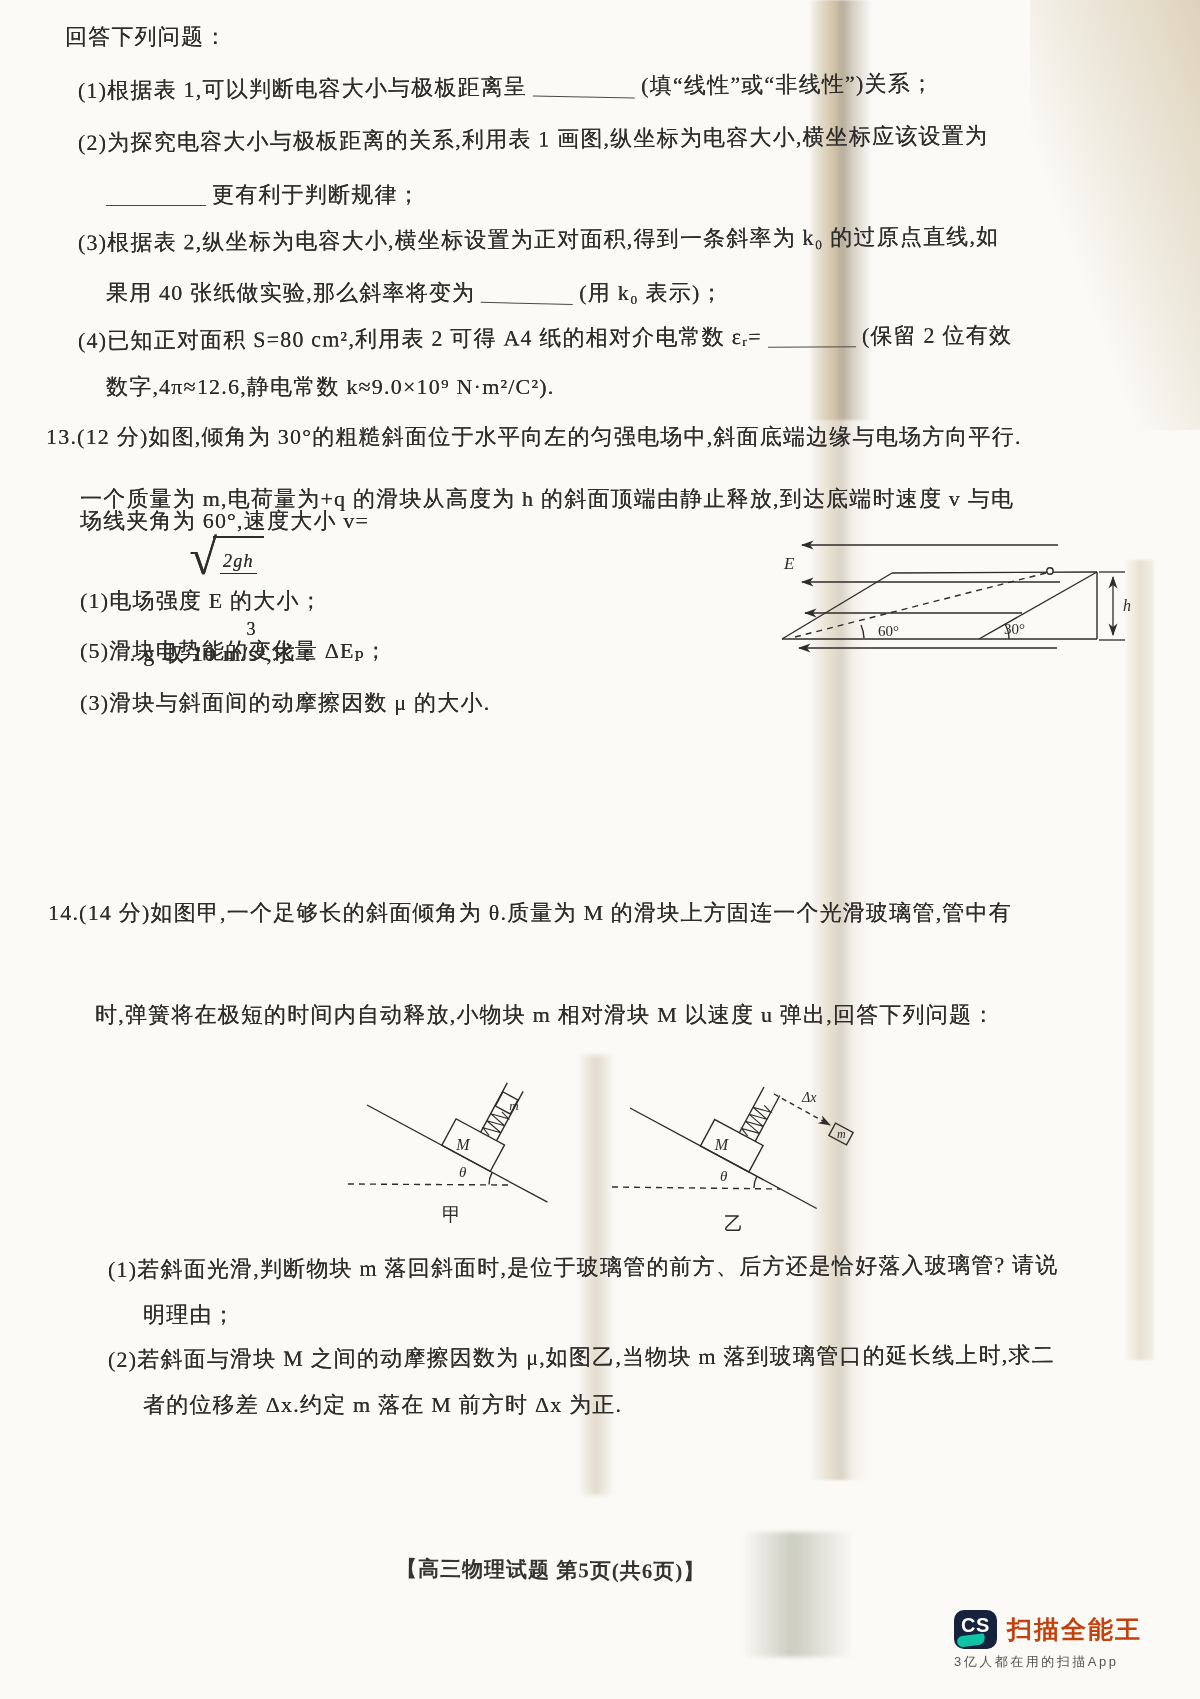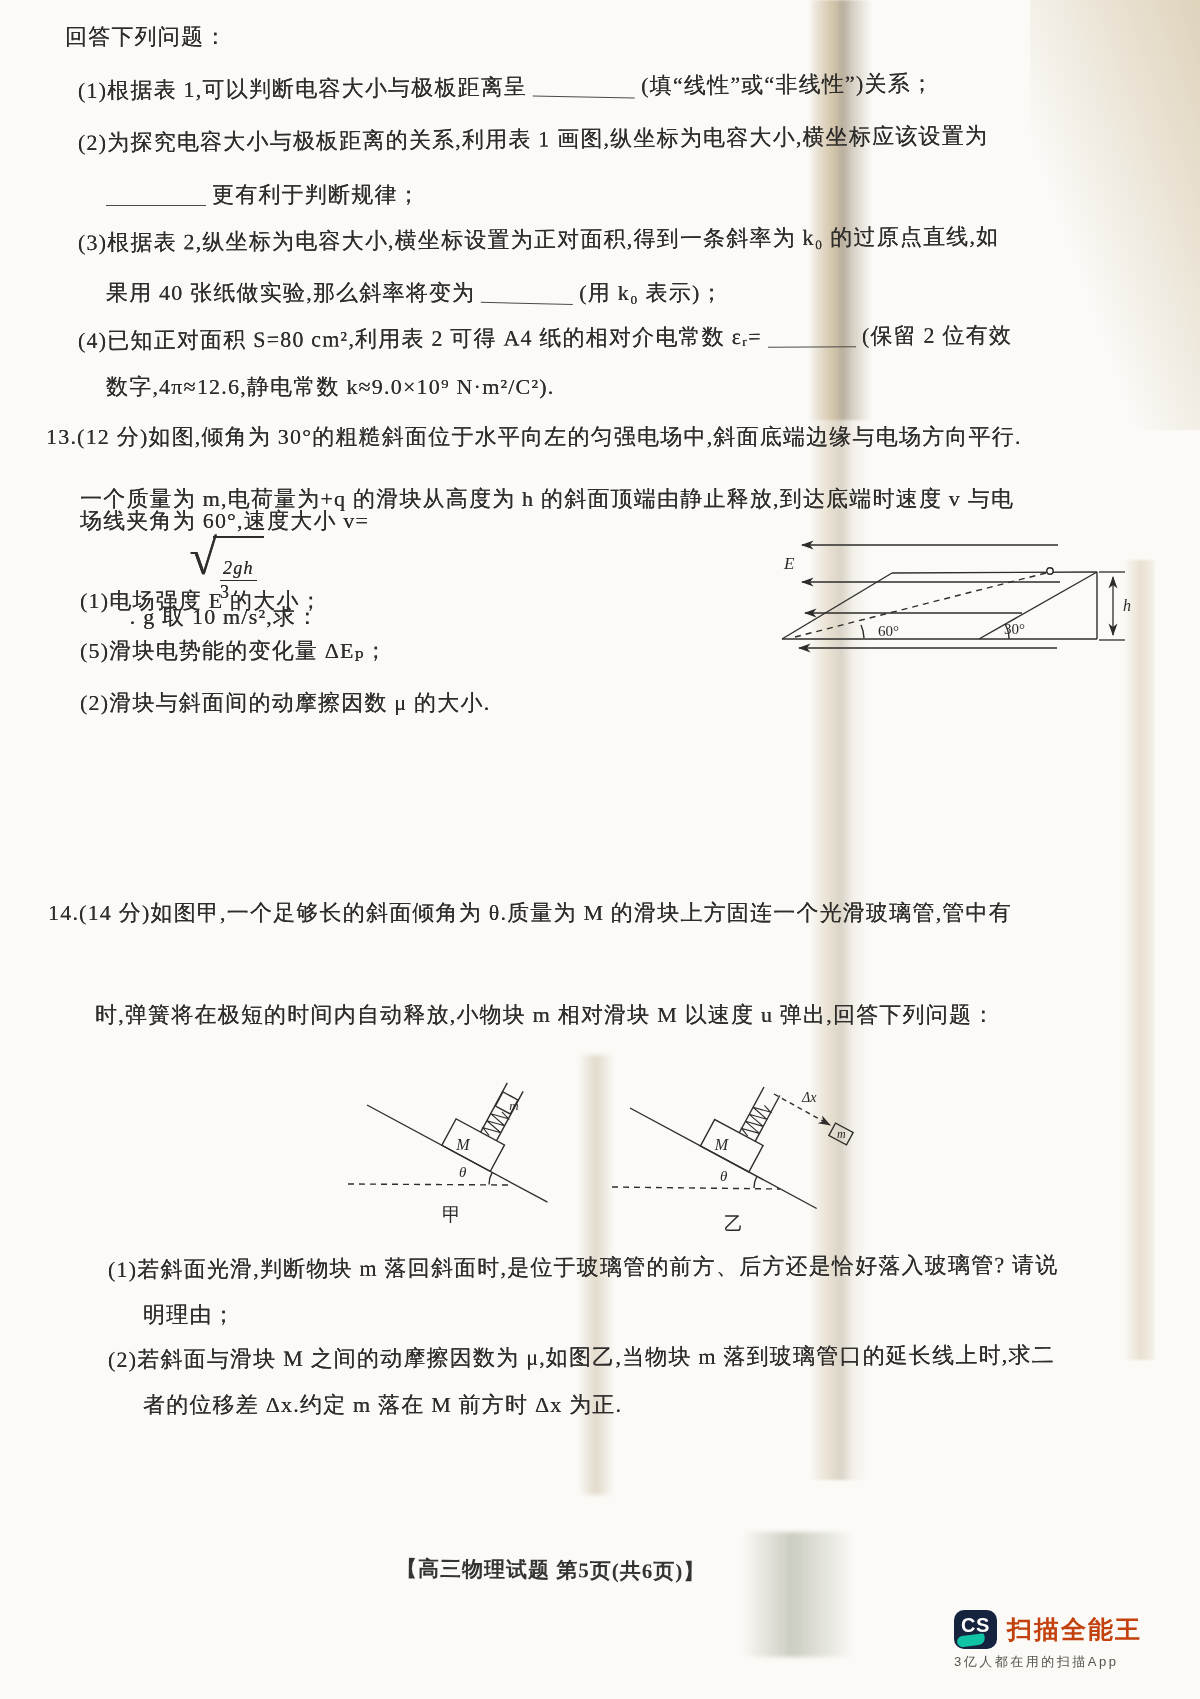--- a/index.html
+++ b/index.html
@@ -12,21 +12,21 @@
   .corner-tr{right:0;top:0;width:170px;height:430px;background:linear-gradient(250deg,rgba(198,178,138,.55),rgba(198,178,138,.22) 42%,rgba(198,178,138,0) 68%);}
   .crease-main{left:810px;top:0;width:60px;height:1480px;filter:blur(1.2px);background:linear-gradient(90deg,rgba(201,182,146,0) 0%,rgba(201,182,146,.40) 34%,rgba(142,124,92,.30) 52%,rgba(201,182,146,.12) 72%,rgba(201,182,146,0) 100%);}
   .crease-top{left:808px;top:0;width:64px;height:420px;filter:blur(1px);background:linear-gradient(90deg,rgba(190,168,128,0),rgba(190,168,128,.45) 40%,rgba(120,104,76,.35) 55%,rgba(190,168,128,0));}
   .band-right{left:1124px;top:560px;width:30px;height:800px;filter:blur(1px);background:linear-gradient(90deg,rgba(205,186,150,0),rgba(205,186,150,.40) 55%,rgba(205,186,150,.15));}
   .band-mid{left:578px;top:1055px;width:36px;height:440px;filter:blur(2px);background:linear-gradient(90deg,rgba(200,182,150,0),rgba(186,166,132,.38) 50%,rgba(200,182,150,0));}
   .band-footer{left:742px;top:1532px;width:112px;height:125px;filter:blur(2px);background:linear-gradient(90deg,rgba(146,148,126,0),rgba(140,142,118,.42) 45%,rgba(146,148,126,0));}
   
   .formula-line{display:flex;align-items:center;}
   .sqrt{display:inline-flex;align-items:flex-start;margin:0 2px 0 6px;}
   .sqrt .rad{font-size:50px;line-height:.86;font-weight:400;color:#2e2d2b;}
-  .sqrt .frac{display:inline-flex;flex-direction:column;align-items:flex-start;border-top:2px solid #2e2d2b;margin-left:-5px;padding:20px 7px 0;font-size:18px;line-height:1.15;font-style:italic;}
+  .sqrt .frac{display:inline-flex;flex-direction:column;align-items:flex-end;border-top:2px solid #2e2d2b;margin-left:-5px;padding:13px 7px 0;font-size:18px;line-height:1.15;font-style:italic;gap:44px;}
   .sqrt .num{border-bottom:1.5px solid #2e2d2b;padding:0 3px 1px;}
   .sqrt .den{padding-top:1px;font-style:normal;}
   
   .footer{position:absolute;left:396px;top:1556px;font-size:21px;font-weight:bold;letter-spacing:1px;transform:rotate(.6deg);color:#343431;}
   .camscanner{position:absolute;left:954px;top:1610px;width:230px;}
   .cs-row{display:flex;align-items:center;}
   .cs-icon{position:relative;width:43px;height:39px;border-radius:10px;background:#15233e;flex:0 0 auto;}
   .cs-icon .cs-txt{position:absolute;left:0;right:0;top:4px;text-align:center;color:#ffffff;font-family:"Liberation Sans","DejaVu Sans",sans-serif;font-weight:bold;font-size:20px;letter-spacing:.5px;}
   .cs-icon .cs-swoosh{position:absolute;left:3px;bottom:3px;width:28px;height:11px;background:#10c3a5;border-radius:7px 3px 9px 7px;transform:rotate(-7deg);}
   .cs-brand{margin-left:10px;font-size:25px;font-weight:bold;color:#c2410c;letter-spacing:2px;font-family:"Liberation Sans","DejaVu Sans",sans-serif;}
@@ -78,21 +78,21 @@
       <span class="frac">
         <span class="num">2gh</span>
         <span class="den">3</span>
       </span>
     </span>
     <span>. g 取 10 m/s²,求：</span>
   </div>
 
   <div class="line" style="left:80px;top:586px;">(1)电场强度 E 的大小；</div>
   <div class="line" style="left:80px;top:636px;">(5)滑块电势能的变化量 ΔEₚ；</div>
-  <div class="line" style="left:80px;top:688px;">(2)滑块与斜面间的动摩擦因数 μ 的大小.</div>
+  <div class="line" style="left:80px;top:688px;">(3)滑块与斜面间的动摩擦因数 μ 的大小.</div>
 
   <svg style="left:700px;top:505px;" width="470" height="165" viewBox="0 0 470 165">
     <defs>
       <marker id="ahA" markerWidth="14" markerHeight="11" refX="12" refY="5.5" orient="auto" markerUnits="userSpaceOnUse">
         <path d="M13,5.5 L0.5,1 L4,5.5 L0.5,10 Z" fill="#2e2d2b"></path>
       </marker>
     </defs>
     <g stroke="#2e2d2b" stroke-width="1.4" fill="none">
       <line x1="358" y1="40" x2="102" y2="40" marker-end="url(#ahA)"></line>
       <line x1="360" y1="77" x2="102" y2="77" marker-end="url(#ahA)"></line>

